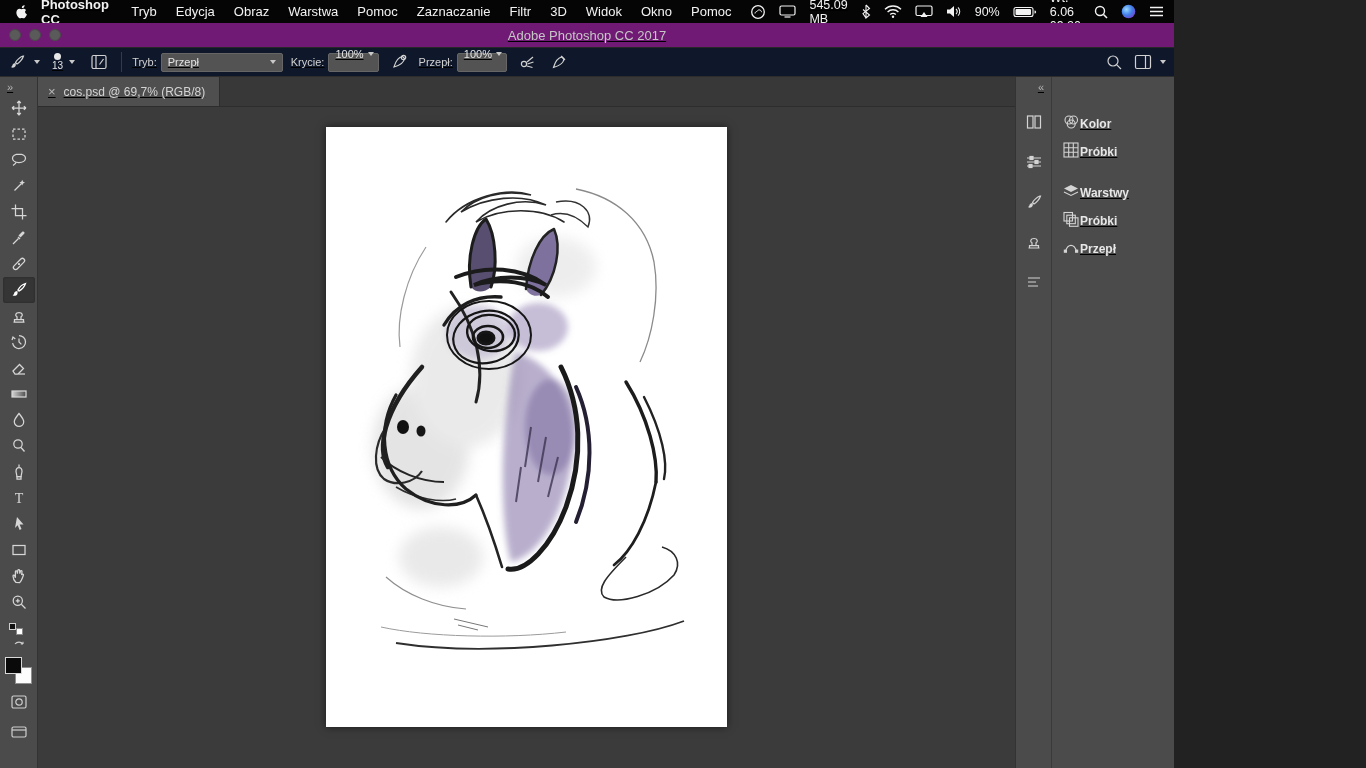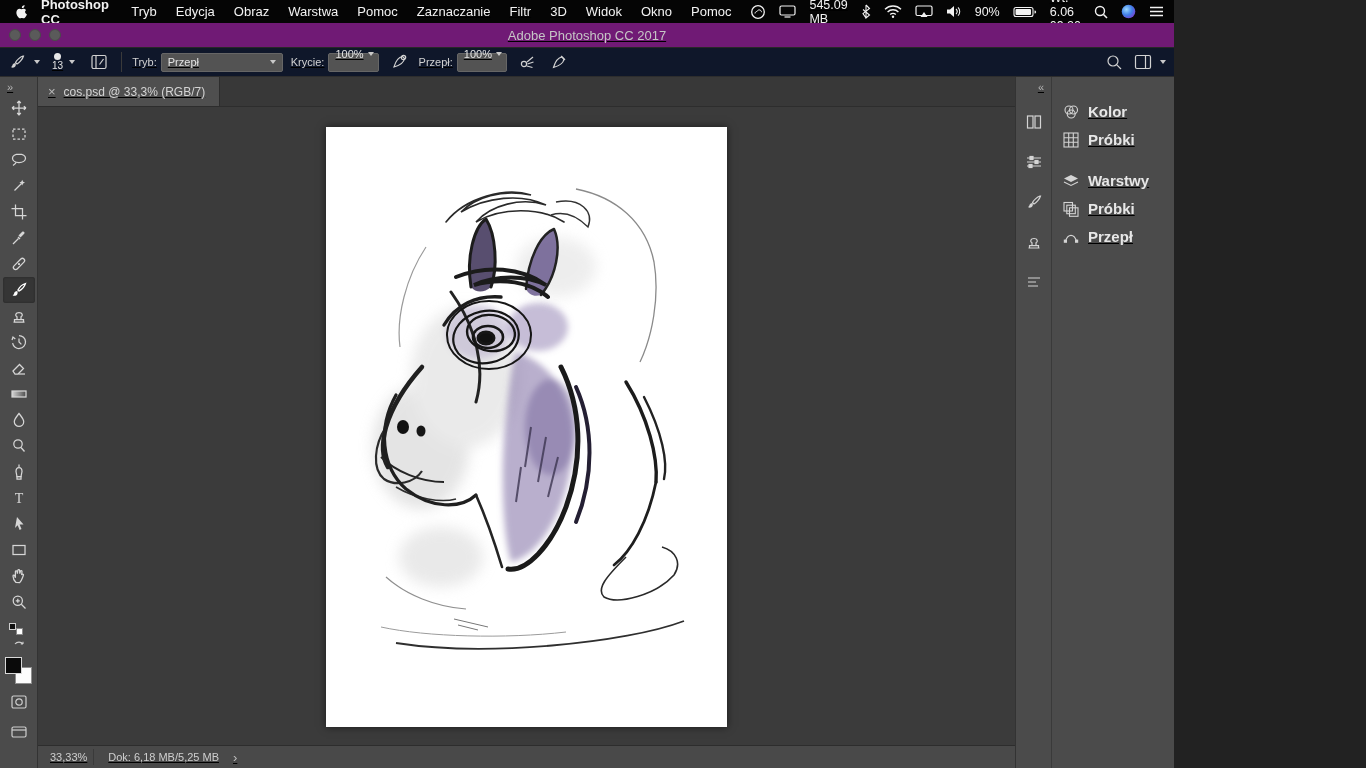--- a/index.html
+++ b/index.html
@@ -88,22 +88,22 @@
   .dock { width:36px; background:#4b4b4b; border-left:1px solid #333; display:flex; flex-direction:column;
     align-items:center; flex:0 0 auto; }
   .dock-collapse { color:#b5b5b5; font-size:11px; align-self:flex-end; padding:4px 7px 2px 0; }
   .dock-icon { width:28px; height:26px; display:flex; align-items:center; justify-content:center; margin-top:14px; }
   .dock-icon svg { stroke:#d4d4d4; fill:none; stroke-width:1.2; }
 
   
   .panelcol { width:123px; background:#4b4b4b; border-left:1px solid #3a3a3a; display:flex;
     flex-direction:column; padding-top:26px; flex:0 0 auto; }
   .panel-group { margin-bottom:13px; }
-  .panel-row { height:28px; display:flex; align-items:flex-start; gap:8px; padding-left:10px;
-    color:#e7e7e7; font-size:15px; font-weight:bold; }
+  .panel-row { height:28px; display:flex; align-items:flex-end; padding-left:10px;
+    color:#e7e7e7; font-size:12px; font-weight:bold; }
   .panel-row svg { stroke:#d4d4d4; fill:none; stroke-width:1.1; flex:0 0 auto; }
 </style>
 </head>
 <body>
 
 <div class="page">
 
   <div class="menubar">
     <span class="apple mi">
       <svg width="13" height="15" viewBox="0 0 14 16">
@@ -438,21 +438,21 @@
             <rect x="2" y="2" width="14" height="10" rx="1.5"></rect>
             <path d="M2 5h14"></path>
           </svg>
       </div>
     </div>
 
     <div class="center">
       <div class="tabstrip">
         <div class="tab">
           <span class="tab-close">×</span>
-          <span class="tab-title">cos.psd @ 33,3% (RGB/7)</span>
+          <span class="tab-title">cos.psd @ 69,7% (RGB/8)</span>
         </div>
       </div>
 
       <div class="canvasarea">
         <div class="doc">
 
           <svg width="401" height="600" viewBox="0 0 401 600">
             <defs>
               <filter id="soft" x="-40%" y="-40%" width="180%" height="180%">
                   <feGaussianBlur stdDeviation="3"></feGaussianBlur>
@@ -519,25 +519,20 @@
             <path d="M300 430 C280 450 270 462 278 470 C292 478 330 468 348 448 C356 436 350 424 336 420" stroke="#2a2a2a" stroke-width="1.6" fill="none"></path>
 
             <path d="M60 450 C80 468 110 480 140 482" stroke="#8f8f8f" stroke-width="1.2" fill="none"></path>
             <path d="M55 500 C100 510 180 512 240 505" stroke="#9b9b9b" stroke-width="1" fill="none"></path>
             <path d="M70 516 C160 530 300 516 358 494" stroke="#2f2f2f" stroke-width="1.8" fill="none"></path>
             <path d="M128 492l34 8M132 498l20 5" stroke="#777777" stroke-width="1"></path>
           </svg>
         </div>
       </div>
 
-      <div class="statusbar">
-        <span class="zoom">33,33%</span>
-        <span class="docinfo">Dok: 6,18 MB/5,25 MB</span>
-        <span class="chev">›</span>
-      </div>
     </div>
 
     <div class="dock">
       <span class="dock-collapse">«</span>
       <div class="dock-icon">
         <svg width="18" height="18" viewBox="0 0 18 18">
             <rect x="2.5" y="3" width="5.5" height="12"></rect>
             <rect x="10" y="3" width="5.5" height="12"></rect>
           </svg>
       </div>

